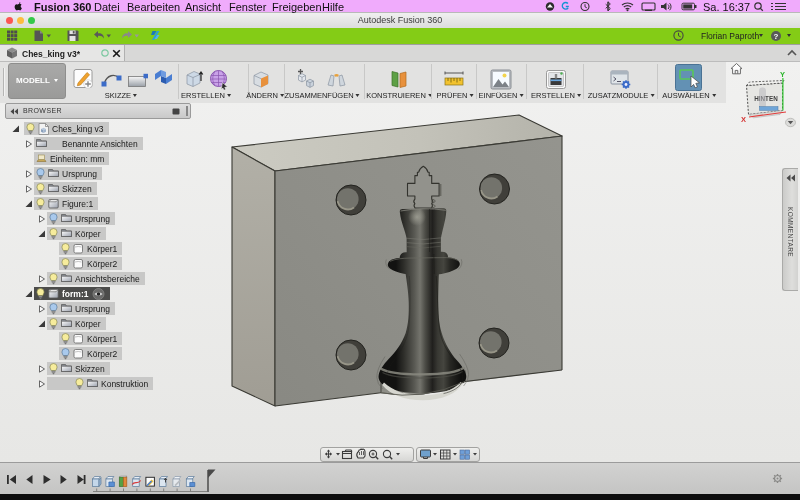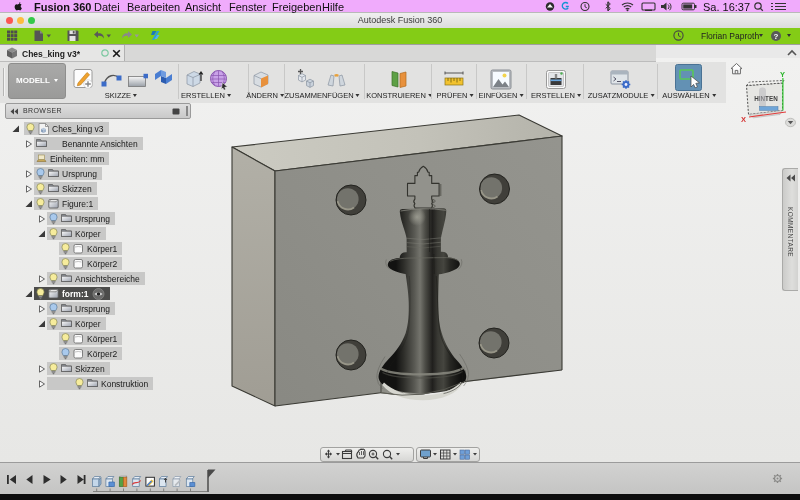--- a/index.html
+++ b/index.html
@@ -9,21 +9,21 @@
   
   #menubar{left:0;top:0;width:800px;height:12px;background:#f0abfc;border-bottom:1px solid #b9b9b9;font-size:11px;color:#111;}
   #menubar .mi{position:absolute;top:1px;}
   
   #titlebar{left:0;top:13px;width:800px;height:15px;background:linear-gradient(#f0f0f0,#dcdcdc);}
   .tl{position:absolute;top:4px;width:7px;height:7px;border-radius:50%;}
   #title{position:absolute;top:2px;width:100%;text-align:center;font-size:9px;color:#3a3a3a;}
   
   #qat{left:0;top:28px;width:800px;height:16px;background:#84cc16;border-bottom:1px solid #9f9f9f;}
   
-  #tabrow{left:0;top:45px;width:656px;height:16px;background:#d8d8d7;border-bottom:1px solid #bcbcbc;}
+  #tabrow{left:0;top:45px;width:800px;height:16px;background:#d8d8d7;border-bottom:1px solid #bcbcbc;}
   #tab{position:absolute;left:0;top:0;width:124px;height:16px;background:#e6e6e5;border-right:1px solid #b0b0b0;}
   
   #toolbar{left:0;top:62px;width:726px;height:41px;background:#e2e2e1;}
   .tdiv{position:absolute;top:2px;height:35px;width:1px;background:#c8c8c7;}
   .tlabel{position:absolute;top:29px;font-size:7.5px;color:#222;white-space:nowrap;transform:translateX(-50%);}
   .caret{display:inline-block;width:0;height:0;border-left:2.5px solid transparent;border-right:2.5px solid transparent;border-top:3.5px solid #333;margin-left:2px;vertical-align:1px;}
   
   #browser{left:0;top:103px;width:200px;height:292px;}
   #bheader{position:absolute;left:5px;top:0px;width:184px;height:14px;background:linear-gradient(#dedede,#c9c9c9);border:1px solid #9a9a9a;border-radius:2px;font-size:7.5px;color:#333;}
   .chip{display:flex;align-items:center;height:13px;background:#c8c8c7;padding:0 5px 0 2px;font-size:8.5px;color:#1a1a1a;white-space:nowrap;}

